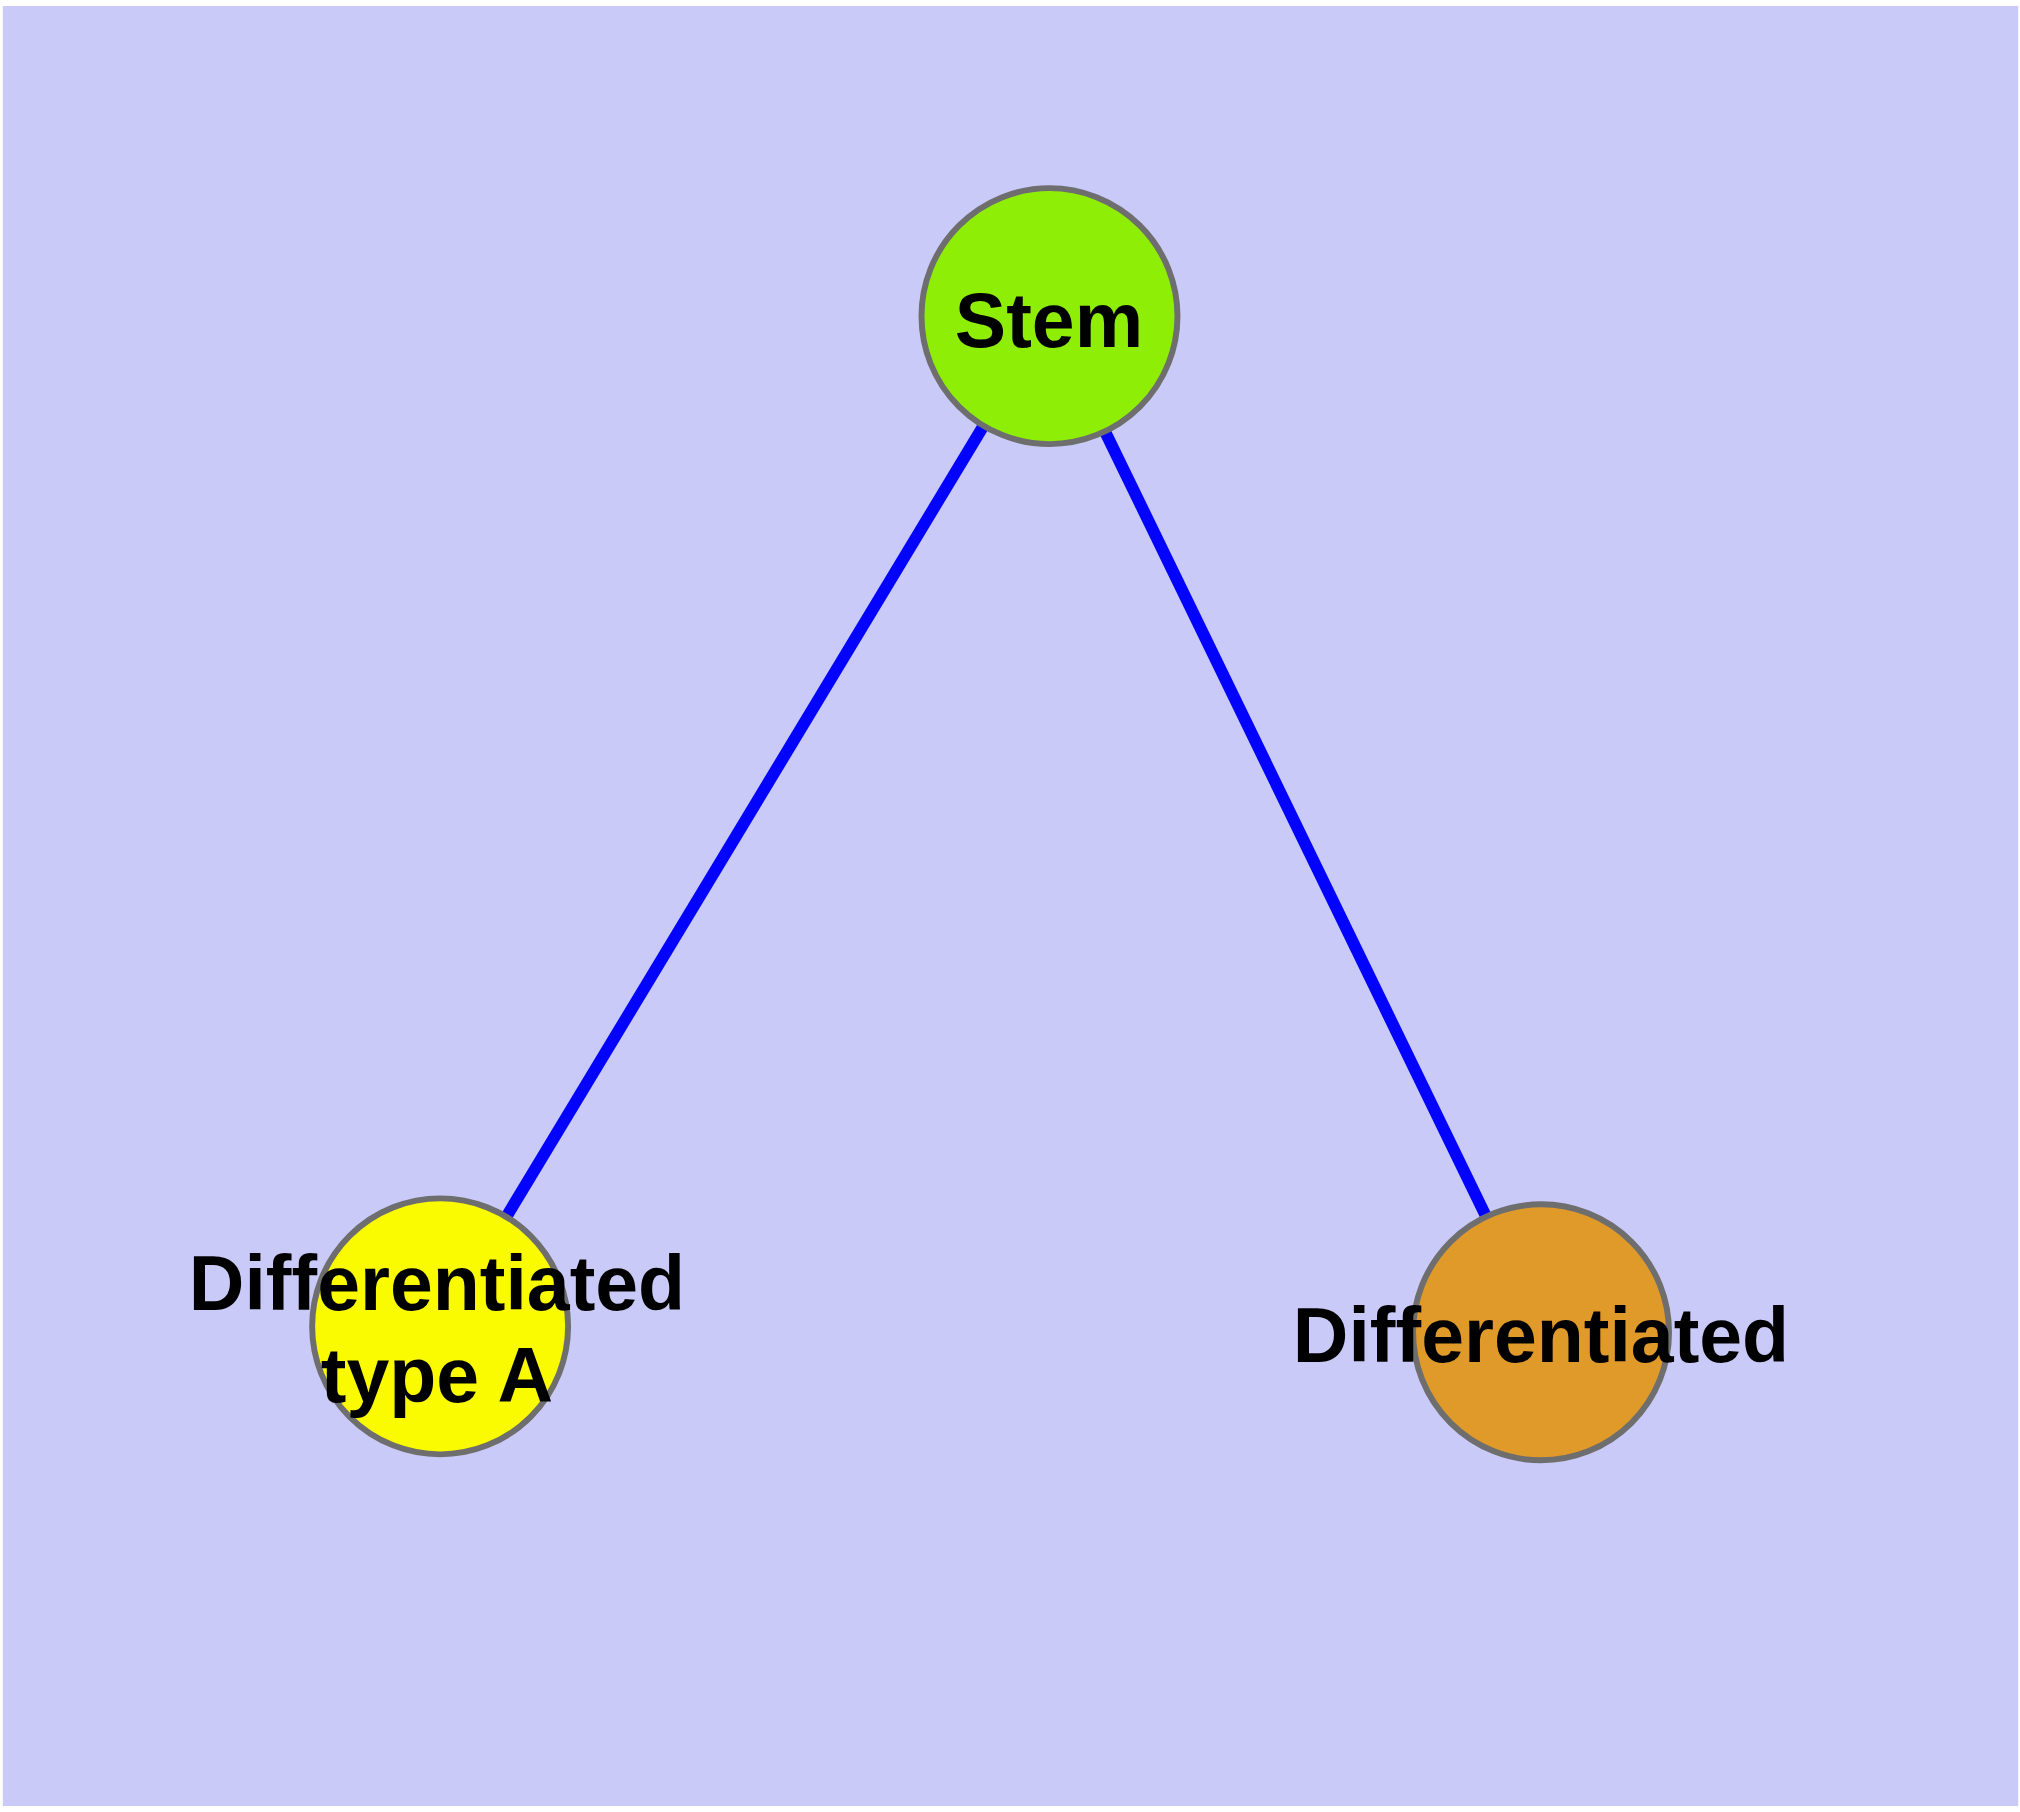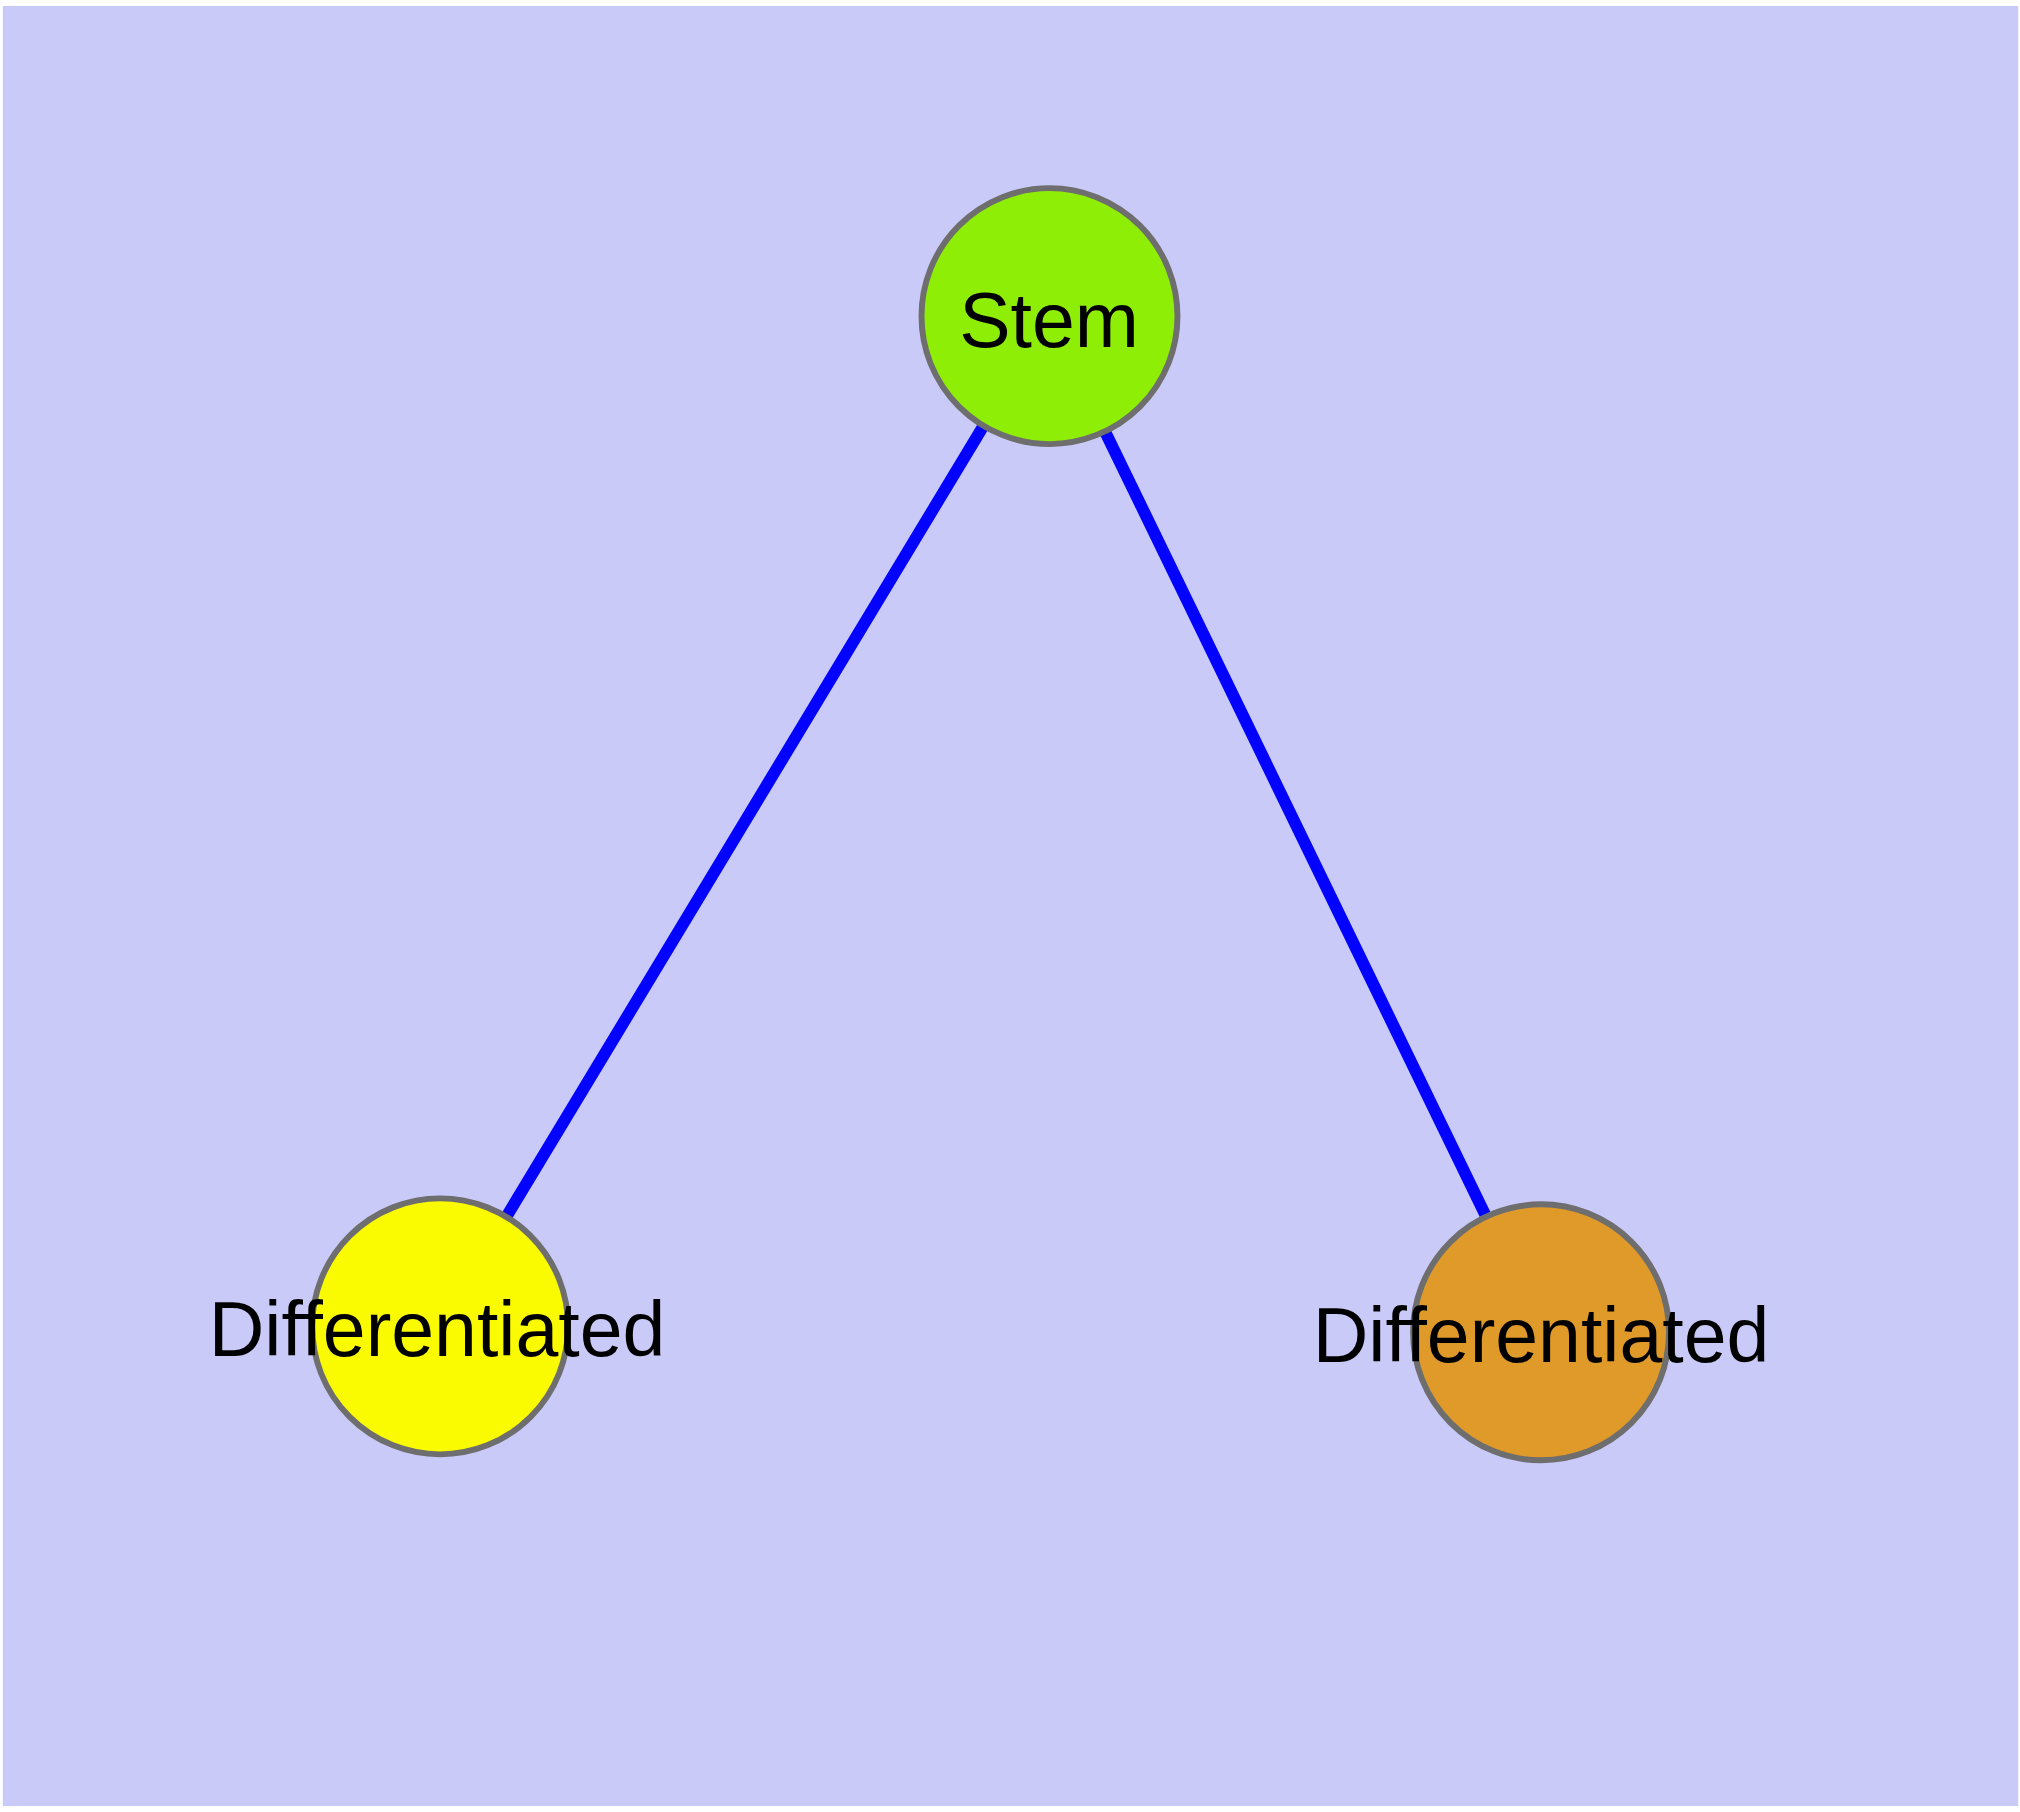--- a/index.html
+++ b/index.html
@@ -27,21 +27,21 @@
     stroke: #6e6e6e;
     stroke-width: 7;
   }
   .edge-line {
     stroke-width: 14;
     fill: none;
   }
   .node-label {
     position: absolute;
     transform: translate(-50%, -50%);
-    font-weight: normal;
+    font-weight: bold;
     font-size: 77px;
     line-height: 92px;
     color: #000000;
     text-align: center;
     white-space: nowrap;
   }
 </style>
 </head>
 <body>
 
@@ -58,20 +58,21 @@
     <circle class="node-circle" cx="519" cy="1565" r="151" fill="#fafa00"></circle>
     <circle class="node-circle" cx="1818" cy="1572" r="151" fill="#e09a29"></circle>
   </svg>
 
   <div class="node-label" style="left:1049px; top:320px;">
     <span>Stem</span>
   </div>
 
   <div class="node-label" style="left:437px; top:1329px;">
     <div>Differentiated</div>
+    <div>type A</div>
   </div>
 
   <div class="node-label" style="left:1541px; top:1335px;">
     <div>Differentiated</div>
   </div>
 
 </div>
 
 
 </body></html>

